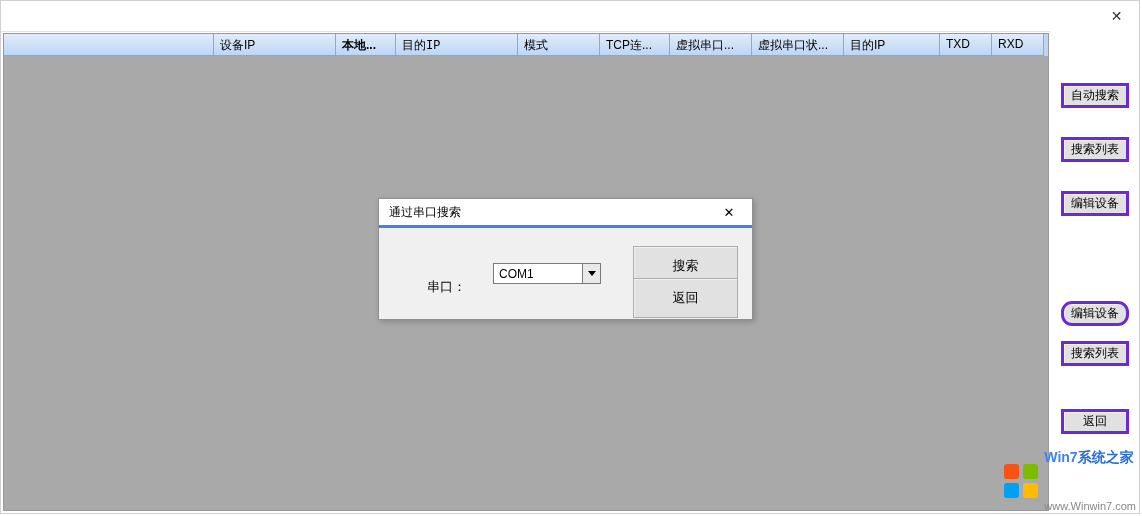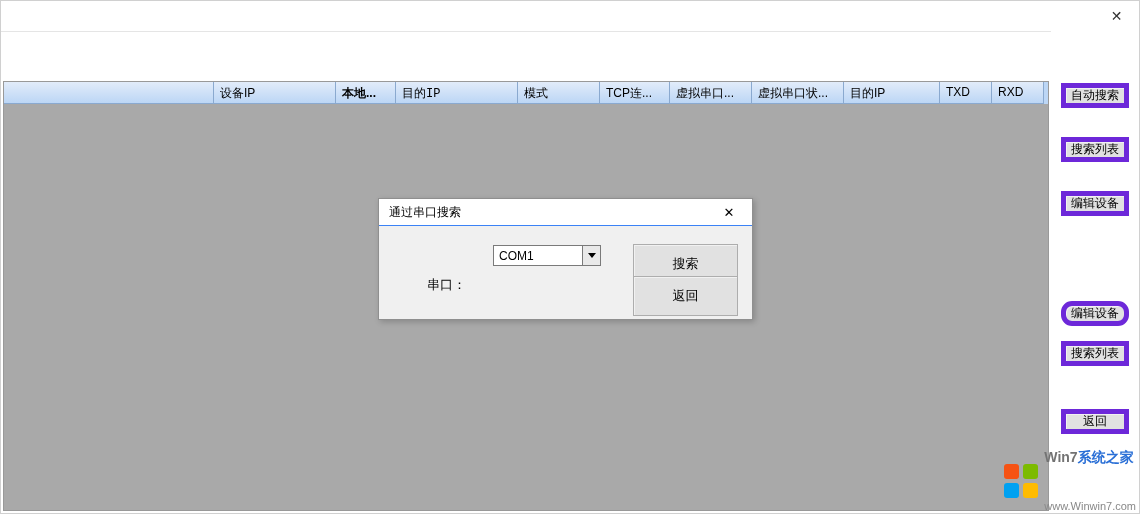--- a/index.html
+++ b/index.html
@@ -55,40 +55,39 @@
     width: 88px;
     height: 100%;
     background: #ffffff;
   }
   .side-btn {
     position: absolute;
     left: 10px;
     width: 68px;
     height: 25px;
     background: #e1e1e1;
-    border: 5px solid #6d28d9;
+    border: 3px solid #6d28d9;
     box-sizing: border-box;
     display: flex;
     align-items: center;
     justify-content: center;
     font-size: 12px;
     color: #000;
     cursor: default;
     box-shadow: inset 1px 1px 0 #ffffff88;
   }
   .grid-area {
     position: absolute;
     left: 2px;
     top: 2px;
     right: 90px;
     bottom: 2px;
     background: #a9a9a9;
     border: 1px solid #999;
     box-sizing: border-box;
-    margin-top: 48px;
   }
   .grid-header {
     display: flex;
     height: 22px;
     background: #bcd6f5;
   }
   .grid-header .hcell {
     border-right: 1px solid #8aa9cf;
     border-bottom: 1px solid #8aa9cf;
     box-sizing: border-box;
@@ -107,21 +106,21 @@
     width: 375px;
     height: 122px;
     border: 1px solid #8f8f8f;
     background: #f0f0f0;
     box-shadow: 2px 2px 6px rgba(0,0,0,0.2);
     box-sizing: border-box;
   }
   .dialog-titlebar {
     height: 26px;
     background: #ffffff;
-    border-bottom: 1px solid #3b82f6;
+    border-bottom: 3px solid #3b82f6;
     display: flex;
     align-items: center;
     justify-content: space-between;
     padding: 0 8px 0 10px;
     font-size: 12px;
     color: #000;
   }
   .dialog-titlebar .dclose {
     width: 30px;
     text-align: center;
@@ -135,21 +134,21 @@
   .dlg-label {
     position: absolute;
     left: 48px;
     top: 22px;
     font-size: 13px;
     margin-top: 28px;
   }
   .dlg-combo {
     position: absolute;
     left: 114px;
-    top: 19px;
+    top: 35px;
     width: 108px;
     height: 21px;
     background: #fff;
     border: 1px solid #7a7a7a;
     box-sizing: border-box;
     display: flex;
     align-items: center;
     justify-content: space-between;
     padding: 0 0 0 5px;
     font-size: 12px;
@@ -200,21 +199,21 @@
   }
   .wm-text {
     display: flex;
     flex-direction: column;
     line-height: 1.1;
   }
   .wm-text .top {
     font-size: 14px;
     font-weight: bold;
   }
-  .wm-text .top .hl { color: #737373; }
+  .wm-text .top .hl { color: #3b82f6; }
   .wm-text .top .rest { color: #2a6fd6; }
   .wm-text .bottom {
     font-size: 11px;
     color: #888;
     margin-top: 35px;
   }
 </style>
 </head>
 <body>
 

